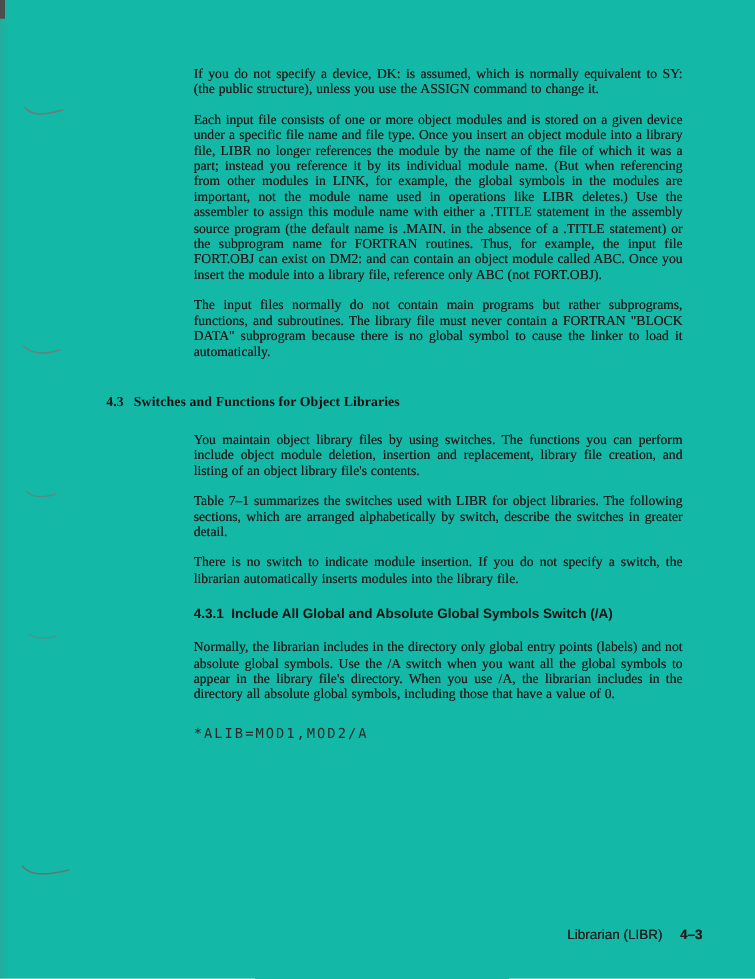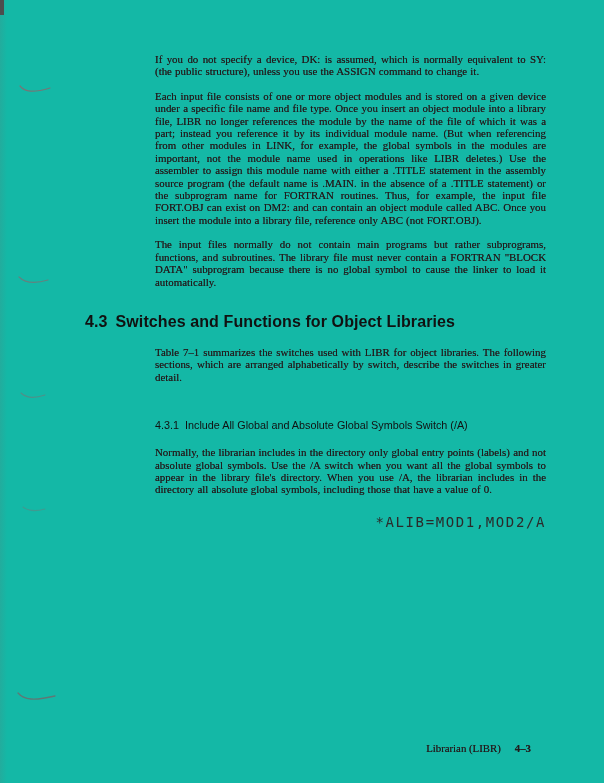--- a/index.html
+++ b/index.html
@@ -34,53 +34,52 @@
     font-family: "Liberation Serif", serif;
     font-size: 10.9px;
     line-height: 12.4px;
     text-align: justify;
     color: #1d1d1d;
     margin: 0 0 12px 0;
     word-spacing: 0.4px;
     text-shadow: 0 0 0.3px #333;
   }
   h2.section-heading {
-    font-family: Liberation Sans, sans-serif;
+    font-family: Liberation Serif, serif;
     font-weight: bold;
-    font-size: 16px;
+    font-size: 11px;
     line-height: 16px;
     color: #111;
     margin: 26px 0 16px -70px;
     white-space: nowrap;
     letter-spacing: 0.1px;
   }
   h2 .sec-num { margin-right: 8px; }
   h3.subsection-heading {
     font-family: "Liberation Sans", sans-serif;
-    font-weight: normal;
+    font-weight: bold;
     font-size: 10.8px;
     line-height: 13px;
     color: #111;
-    margin: 36px 0 14px 0;
+    margin: 16px 0 14px 0;
     white-space: nowrap;
   }
   h3 .sec-num { margin-right: 6px; }
   pre.code-line {
     font-family: "DejaVu Sans Mono", monospace;
-    font-size: 14px;
+    font-size: 11px;
     letter-spacing: 1.6px;
     color: #2b2b2b;
     margin: 18px 0 0 0;
-    text-align: right;
   }
   .footer {
     position: absolute;
-    right: 73px;
+    right: 42px;
     top: 742px;
-    font-family: Liberation Serif, serif;
+    font-family: Liberation Sans, sans-serif;
     font-size: 10.8px;
     color: #1d1d1d;
     text-shadow: 0 0 0.3px #333;
   }
   .footer .page-num {
     font-weight: bold;
     margin-left: 14px;
   }
 </style>
 </head>
@@ -109,21 +108,23 @@
 
   <div class="content">
     <p>If you do not specify a device, DK: is assumed, which is normally equivalent to SY: (the public structure), unless you use the ASSIGN command to change it.</p>
     <p>Each input file consists of one or more object modules and is stored on a given device under a specific file name and file type. Once you insert an object module into a library file, LIBR no longer references the module by the name of the file of which it was a part; instead you reference it by its individual module name. (But when referencing from other modules in LINK, for example, the global symbols in the modules are important, not the module name used in operations like LIBR deletes.) Use the assembler to assign this module name with either a .TITLE statement in the assembly source program (the default name is .MAIN. in the absence of a .TITLE statement) or the subprogram name for FORTRAN routines. Thus, for example, the input file FORT.OBJ can exist on DM2: and can contain an object module called ABC. Once you insert the module into a library file, reference only ABC (not FORT.OBJ).</p>
     <p>The input files normally do not contain main programs but rather subprograms, functions, and subroutines. The library file must never contain a FORTRAN "BLOCK DATA" subprogram because there is no global symbol to cause the linker to load it automatically.</p>
 
     <h2 class="section-heading">
       <span class="sec-num">4.3</span><span>Switches and Functions for Object Libraries</span>
     </h2>
 
+    <p>You maintain object library files by using switches. The functions you can perform include object module deletion, insertion and replacement, library file creation, and listing of an object library file's contents.</p>
     <p>Table 7–1 summarizes the switches used with LIBR for object libraries. The following sections, which are arranged alphabetically by switch, describe the switches in greater detail.</p>
+    <p>There is no switch to indicate module insertion. If you do not specify a switch, the librarian automatically inserts modules into the library file.</p>
 
     <h3 class="subsection-heading">
       <span class="sec-num">4.3.1</span><span>Include All Global and Absolute Global Symbols Switch (/A)</span>
     </h3>
 
     <p>Normally, the librarian includes in the directory only global entry points (labels) and not absolute global symbols. Use the /A switch when you want all the global symbols to appear in the library file's directory. When you use /A, the librarian includes in the directory all absolute global symbols, including those that have a value of 0.</p>
 
     <pre class="code-line">*ALIB=MOD1,MOD2/A</pre>
   </div>
 

